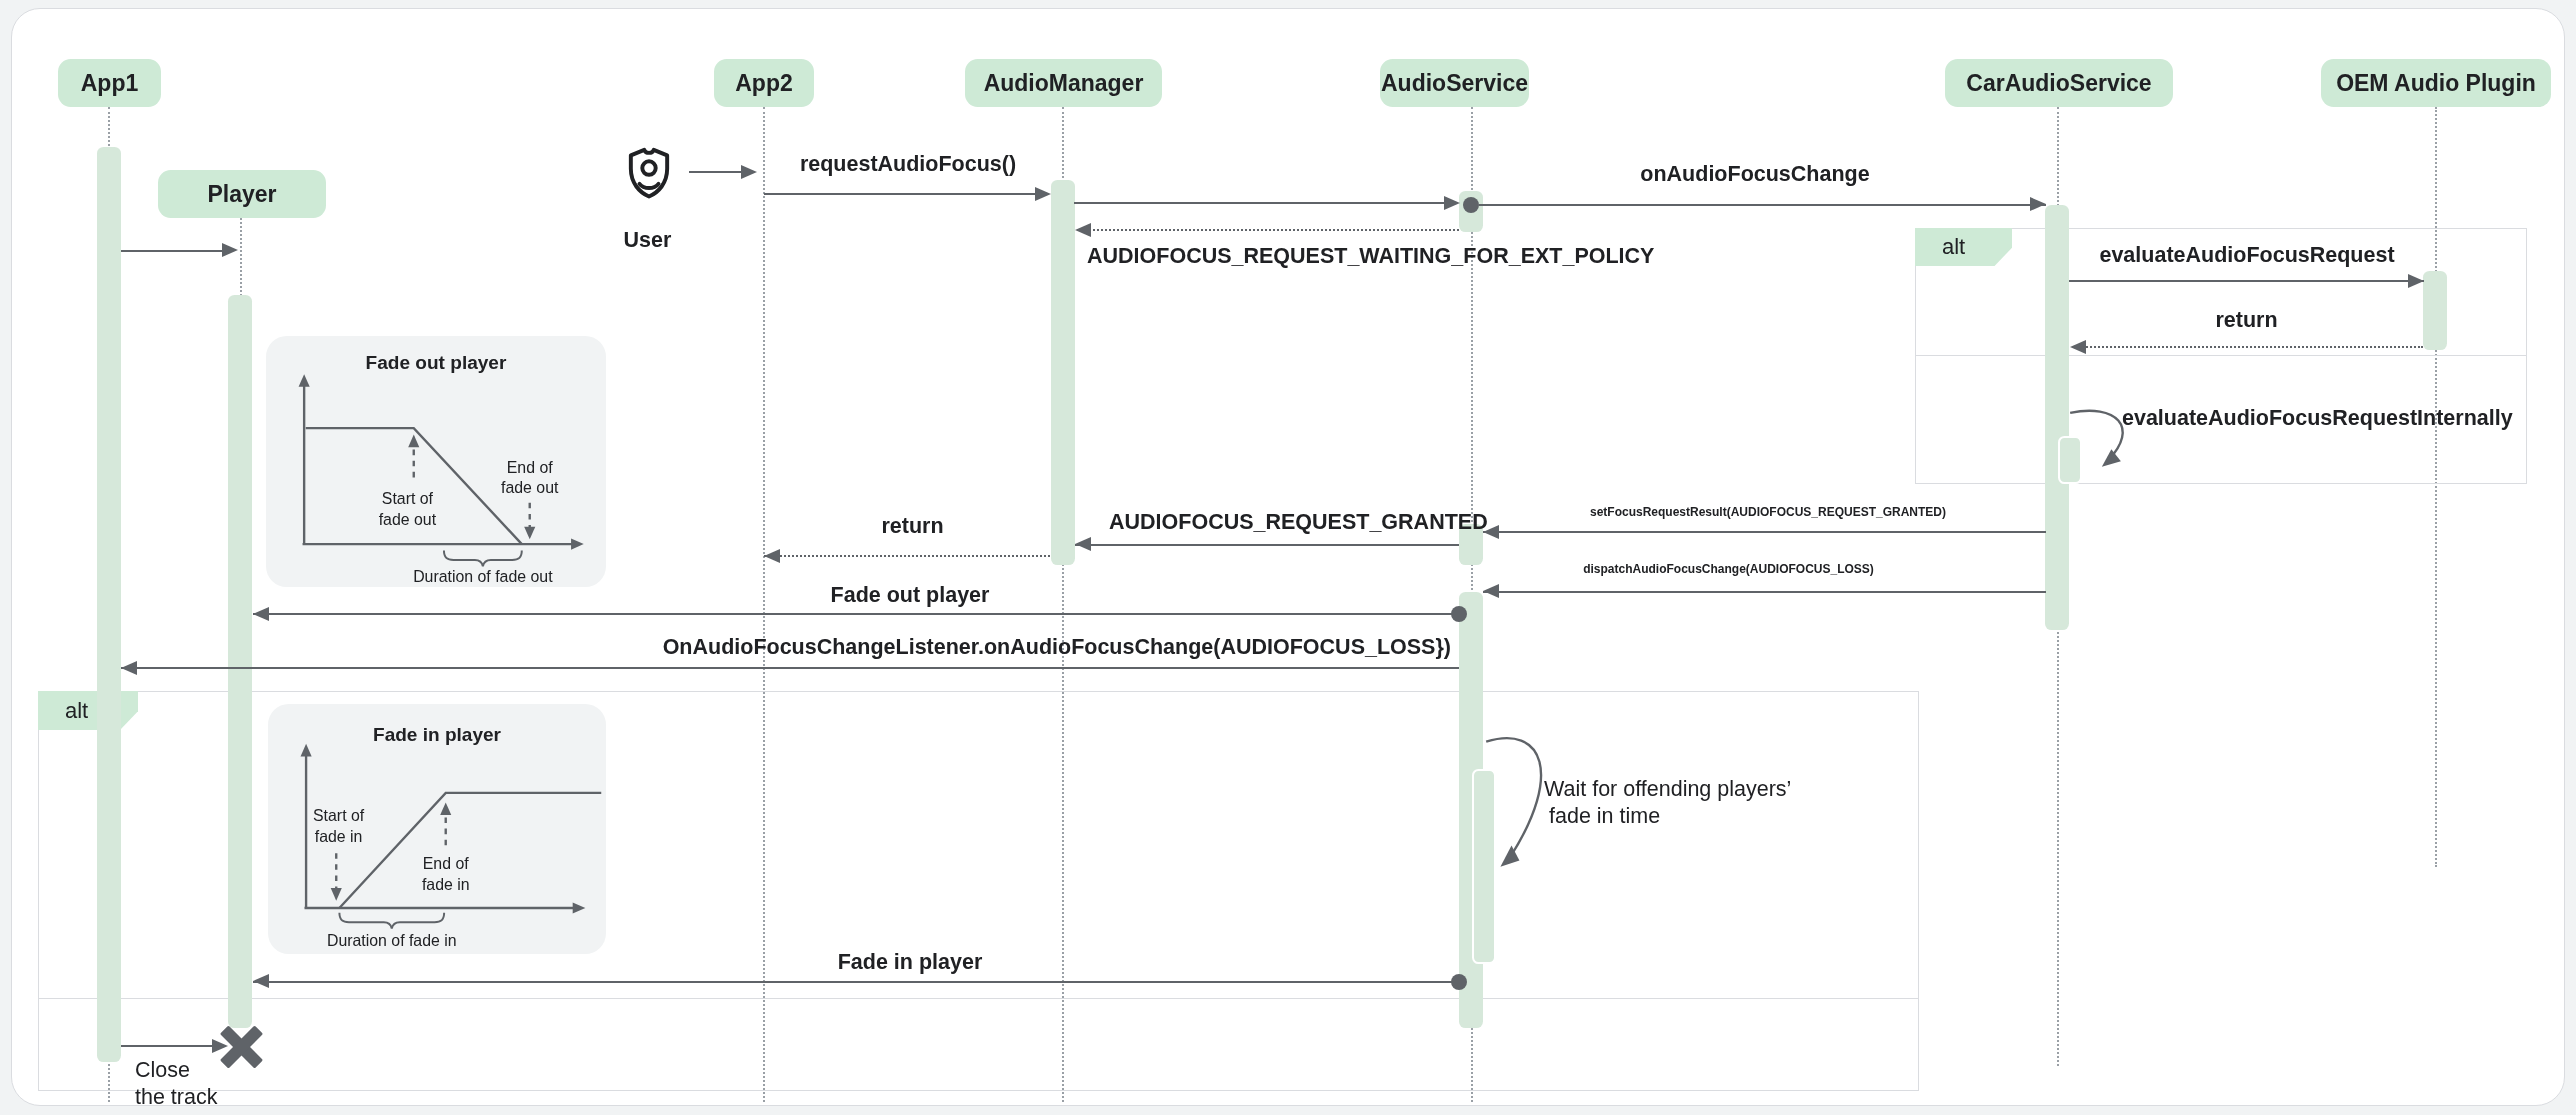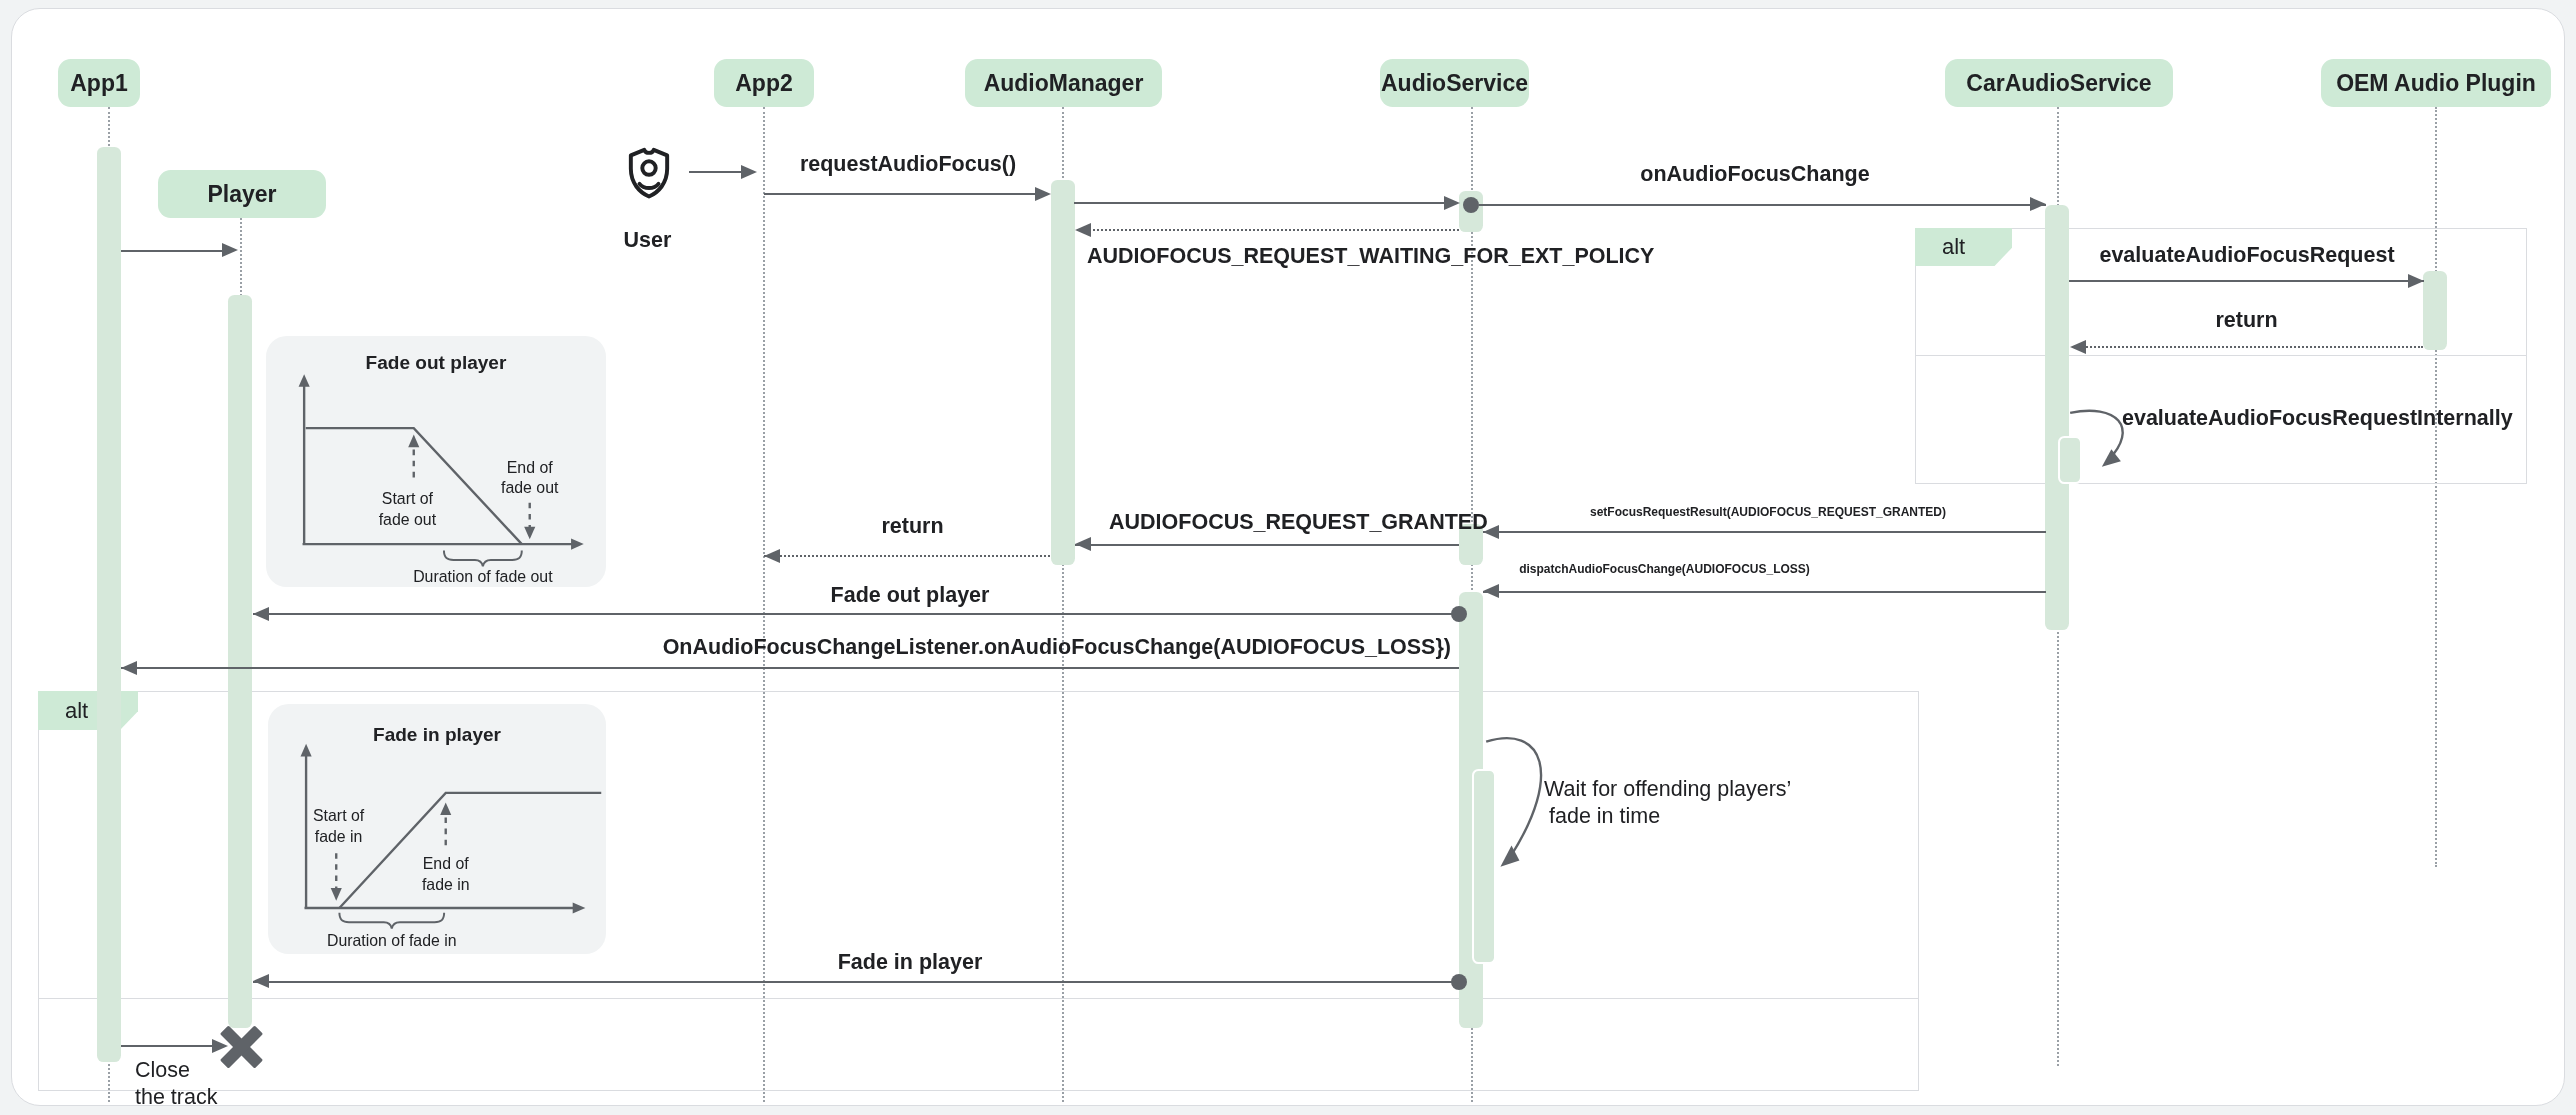--- a/index.html
+++ b/index.html
@@ -85,21 +85,21 @@
     <div class="activation" style="left:216px;top:286px;height:733px"></div>
     <div class="activation" style="left:1039px;top:171px;height:385px"></div>
     <div class="activation" style="left:1447px;top:182px;height:41px"></div>
     <div class="activation" style="left:1447px;top:515px;height:41px"></div>
     <div class="activation" style="left:1447px;top:583px;height:436px"></div>
     <div class="activation nested" style="left:1460px;top:760px;height:195px"></div>
     <div class="activation" style="left:2033px;top:196px;height:425px"></div>
     <div class="activation nested" style="left:2046px;top:427px;height:48px"></div>
     <div class="activation" style="left:2411px;top:262px;height:79px"></div>
 
-    <div class="participant" style="left:46px;top:50px;width:82px">
+    <div class="participant" style="left:46px;top:50px;width:103px">
         <span>App1</span>
       </div>
     <div class="participant" style="left:702px;top:50px;width:100px">
         <span>App2</span>
       </div>
     <div class="participant" style="left:953px;top:50px;width:197px">
         <span>AudioManager</span>
       </div>
     <div class="participant" style="left:1368px;top:50px;width:149px">
         <span>AudioService</span>
@@ -163,21 +163,21 @@
     <div class="ah left" style="left:1471px;top:516px"></div>
 
     <div class="msg-label center" style="left:1097px;top:501px;width:334px">AUDIOFOCUS_REQUEST_GRANTED</div>
     <div class="msg-line" style="left:1063px;top:535px;width:384px"></div>
     <div class="ah left" style="left:1063px;top:528px"></div>
 
     <div class="msg-label center" style="left:821px;top:505px;width:159px">return</div>
     <div class="msg-line dotted" style="left:752px;top:546px;width:286px"></div>
     <div class="ah left" style="left:752px;top:540px"></div>
 
-    <div class="msg-label small center" style="left:1430px;top:553px;width:445px">dispatchAudioFocusChange(AUDIOFOCUS_LOSS)</div>
+    <div class="msg-label small center" style="left:1494px;top:553px;width:445px">dispatchAudioFocusChange(AUDIOFOCUS_LOSS)</div>
     <div class="msg-line" style="left:1471px;top:582px;width:563px"></div>
     <div class="ah left" style="left:1471px;top:575px"></div>
 
     <div class="msg-label center" style="left:739px;top:574px;width:318px">Fade out player</div>
     <div class="dot" style="left:1439px;top:597px"></div>
     <div class="msg-line" style="left:241px;top:604px;width:1206px"></div>
     <div class="ah left" style="left:241px;top:598px"></div>
 
     <div class="msg-label right" style="left:644px;top:626px;width:795px">OnAudioFocusChangeListener.onAudioFocusChange(AUDIOFOCUS_LOSS})</div>
     <div class="msg-line" style="left:109px;top:658px;width:1338px"></div>

